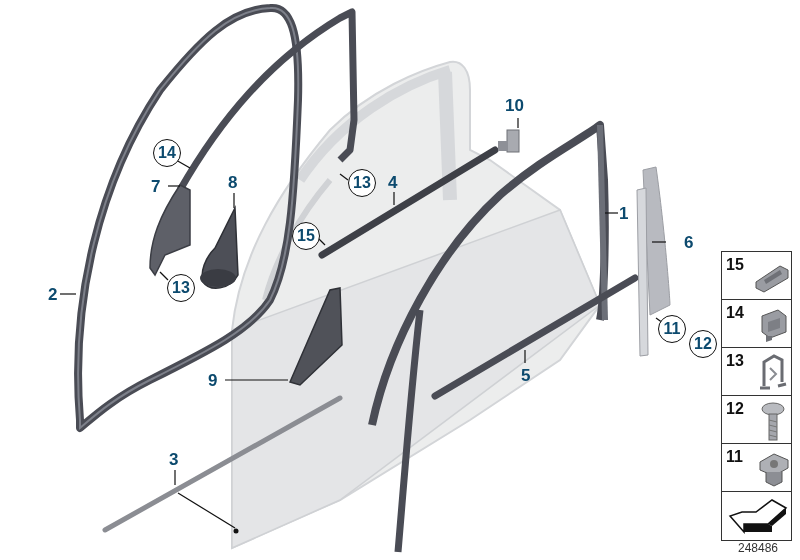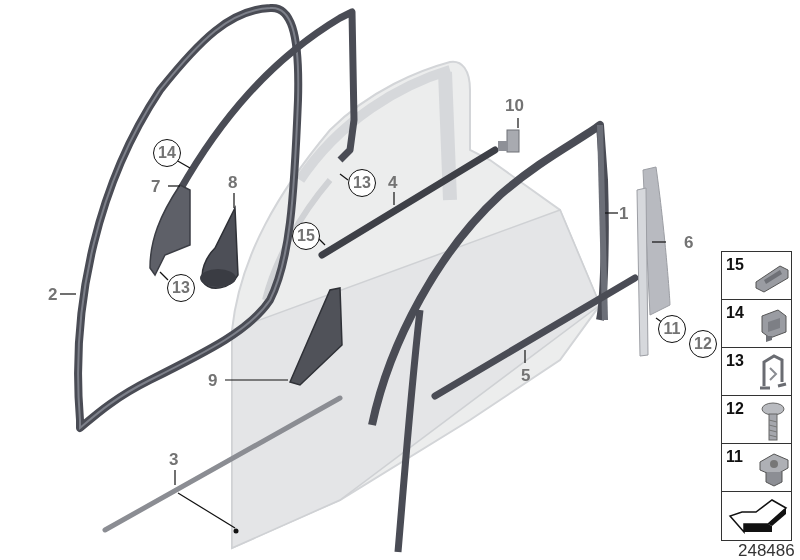--- a/index.html
+++ b/index.html
@@ -1,25 +1,25 @@
 <!DOCTYPE html>
 <html><head>
 <meta charset="utf-8">
 <style>
   html,body{margin:0;padding:0;background:#fff;}
   body{width:800px;height:560px;position:relative;overflow:hidden;font-family:"Liberation Sans",sans-serif;}
   #art{position:absolute;left:0;top:0;width:800px;height:560px;}
-  .callout{position:absolute;font-family:"Liberation Sans",sans-serif;font-weight:bold;font-size:17px;color:#737373;line-height:1;}
+  .callout{position:absolute;font-family:"Liberation Sans",sans-serif;font-weight:bold;font-size:17px;color:#0c4a6e;line-height:1;}
   .callout.circ{width:28px;height:28px;border:1.6px solid #111;border-radius:50%;display:flex;align-items:center;justify-content:center;background:#fff;box-sizing:border-box;font-size:16px;}
   .legend{position:absolute;left:721px;top:251px;width:71px;border:1px solid #333;background:#fff;box-sizing:border-box;}
   .legend .cell{height:48px;border-bottom:1px solid #333;position:relative;box-sizing:border-box;}
   .legend .cell:last-child{border-bottom:none;}
   .legend .num{position:absolute;left:4px;top:4px;font-weight:bold;font-size:16px;color:#111;}
   .legend svg{position:absolute;}
-  .docid{position:absolute;left:738px;top:541px;font-size:17px;color:#333;}
+  .docid{position:absolute;left:738px;top:541px;font-size:12px;color:#333;}
 </style>
 </head>
 <body>
 
 <svg id="art" viewBox="0 0 800 560" xmlns="http://www.w3.org/2000/svg">
 
   <g>
     <path d="M232,548 L232,330 C240,255 280,190 330,130 C370,90 420,70 450,62 C462,60 470,70 470,90 L470,150 L490,160 L560,210 L600,305 L560,360 L470,420 L340,500 Z" fill="#eceded" stroke="#d3d5d8" stroke-width="2"></path>
     <path d="M232,548 L232,330 L560,210 L600,305 L340,500 Z" fill="#e4e5e7" stroke="#cfd1d4" stroke-width="1.5"></path>
     <path d="M300,180 C340,120 400,85 450,70" fill="none" stroke="#d6d8db" stroke-width="10"></path>

